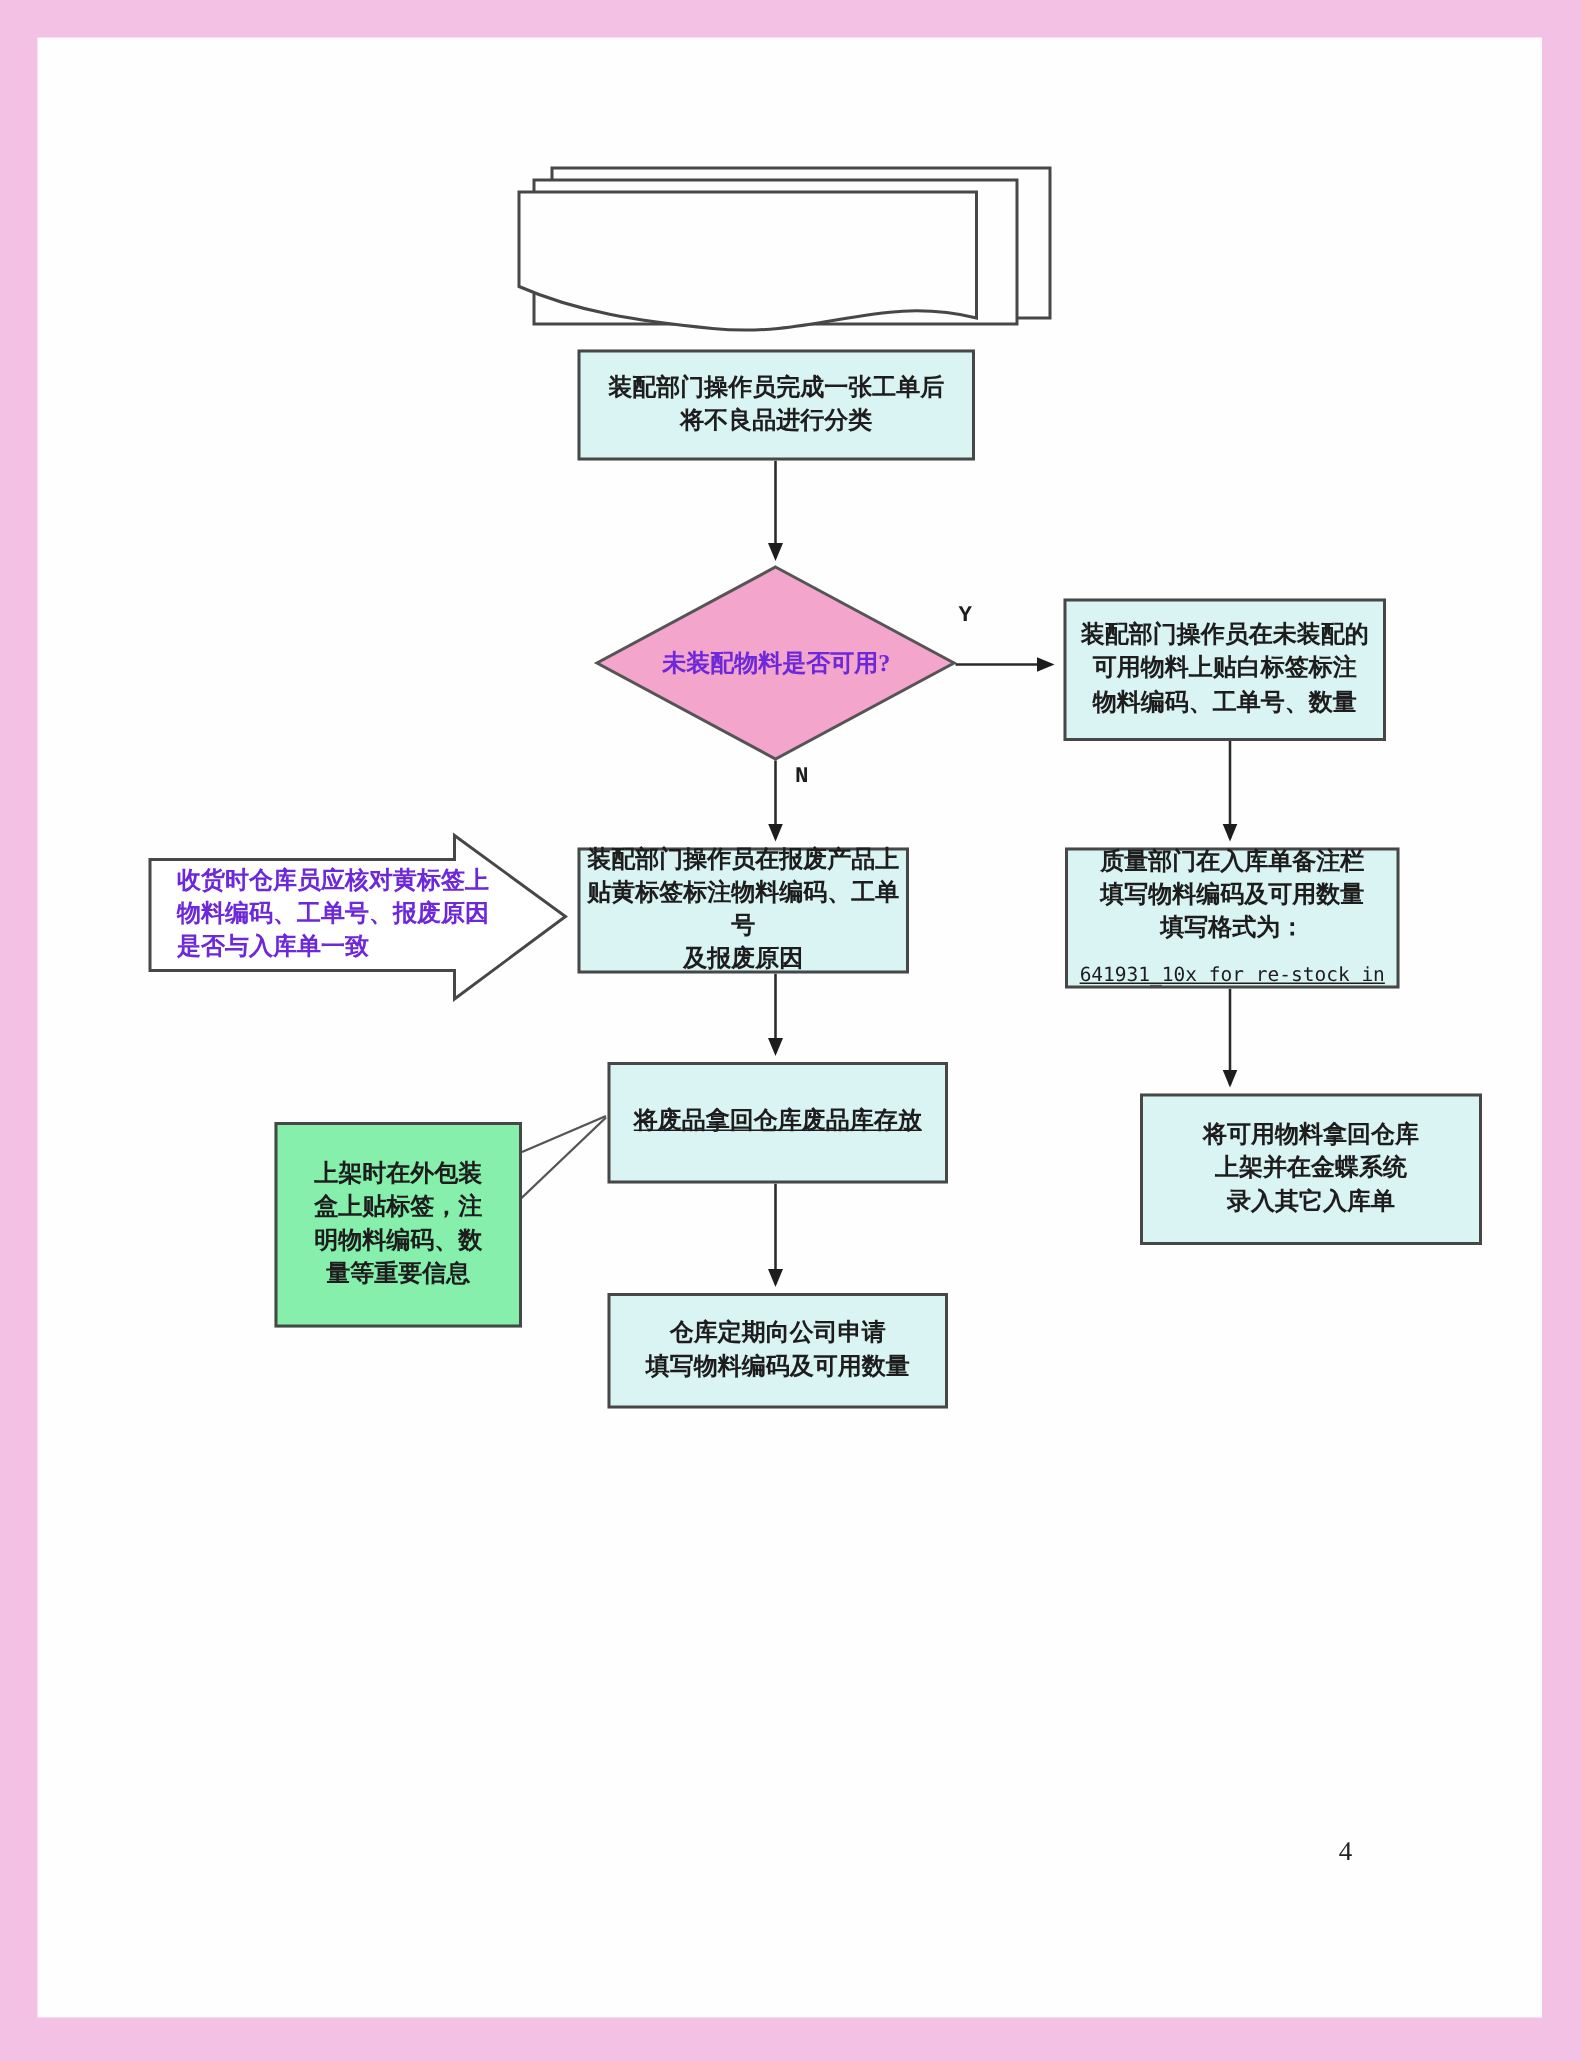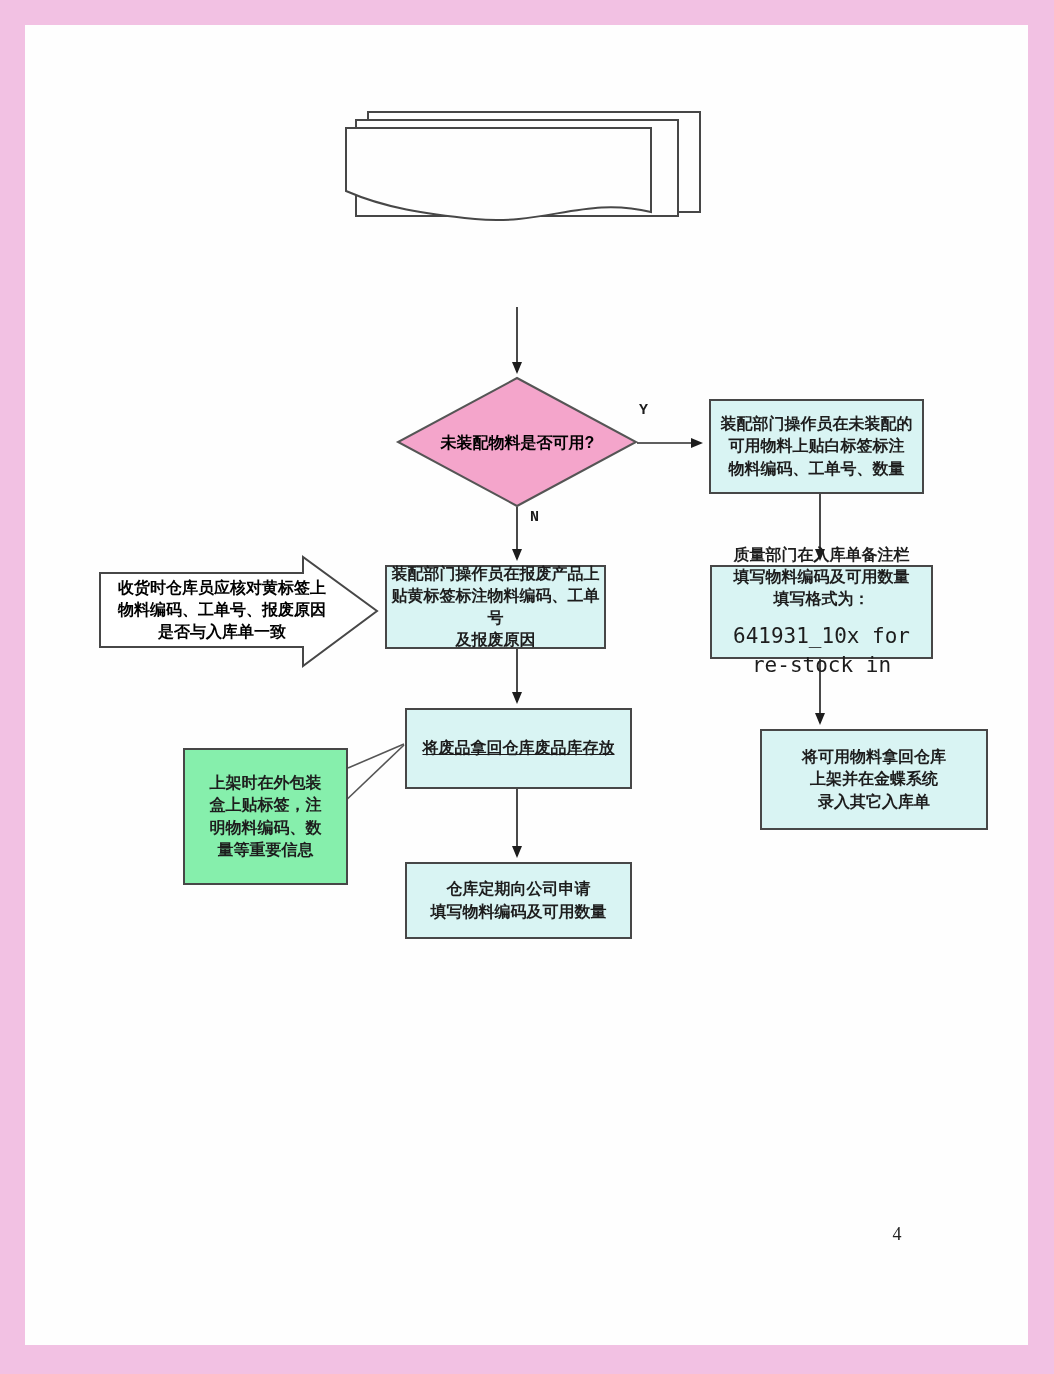--- a/index.html
+++ b/index.html
@@ -15,30 +15,30 @@
     text-align:center;
     font-weight:bold;
     color:#1d1d1d;
     font-size:16px;line-height:1.38;
     white-space:pre-line;
   }
   .white-box{background:#86efac;}
   .overlay-label{
     position:absolute;
     display:flex;align-items:center;justify-content:center;
-    text-align:center;font-weight:bold;color:#000000;
-    font-size:16px;line-height:1.38;white-space:pre-line;
+    font-weight:bold;color:#6d28d9;
+    font-size:16px;line-height:1.38;white-space:pre-line;font-family:Liberation Serif, serif;
   }
   .branch-label{
     position:absolute;font-weight:bold;color:#1d1d1d;font-size:15px;
     font-family:"Liberation Mono","DejaVu Sans Mono",monospace;
   }
   .mono-line{
     font-family:"DejaVu Sans Mono","Liberation Mono",monospace;
-    font-weight:normal;font-size:21px;display:block;margin-top:12px;
+    font-weight:normal;font-size:13px;display:block;margin-top:12px;text-decoration:underline;
   }
   #title-text{
     position:absolute;left:350px;top:138px;width:300px;
     text-align:center;
     font-family:"Liberation Serif","DejaVu Serif",serif;
     font-weight:bold;font-size:33px;letter-spacing:6px;color:#1a1a1a;
   }
   #page-number{
     position:absolute;left:880px;top:1224px;width:34px;text-align:center;
     font-family:"Liberation Serif","DejaVu Serif",serif;
@@ -76,20 +76,22 @@
     <line x1="820" y1="494" x2="820" y2="559" stroke="#2a2a2a" stroke-width="1.7" marker-end="url(#arrow)"></line>
     <line x1="517" y1="649" x2="517" y2="702" stroke="#2a2a2a" stroke-width="1.7" marker-end="url(#arrow)"></line>
     <line x1="820" y1="659" x2="820" y2="723" stroke="#2a2a2a" stroke-width="1.7" marker-end="url(#arrow)"></line>
     <line x1="517" y1="789" x2="517" y2="856" stroke="#2a2a2a" stroke-width="1.7" marker-end="url(#arrow)"></line>
 
     <line x1="348" y1="768" x2="404" y2="744" stroke="#555555" stroke-width="1.6"></line>
     <line x1="340" y1="806" x2="404" y2="745" stroke="#555555" stroke-width="1.6"></line>
   </svg>
 
 
+  <div class="box" style="left:385px;top:233px;width:265px;height:74px;">装配部门操作员完成一张工单后
+将不良品进行分类</div>
 
   <div class="overlay-label" style="left:420px;top:420px;width:195px;height:46px;">未装配物料是否可用?</div>
 
   <div class="branch-label" style="left:639px;top:402px;">Y</div>
   <div class="branch-label" style="left:530px;top:509px;">N</div>
 
   <div class="box" style="left:709px;top:399px;width:215px;height:95px;">装配部门操作员在未装配的
 可用物料上贴白标签标注
 物料编码、工单号、数量</div>
 

